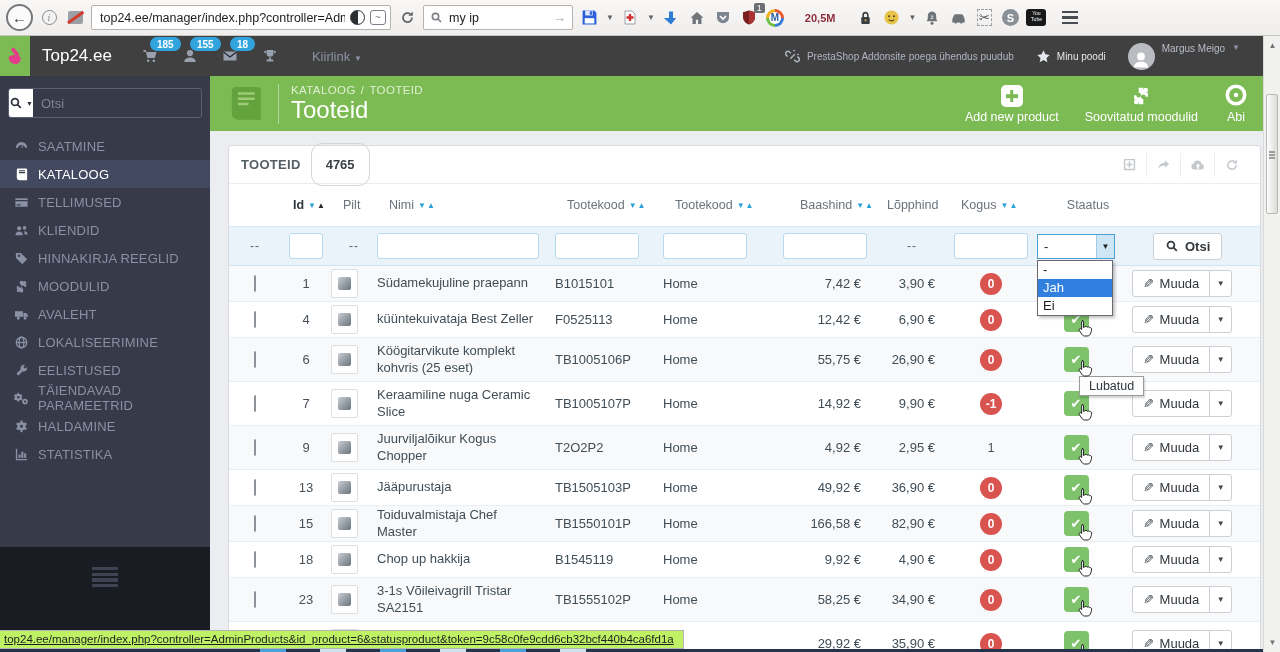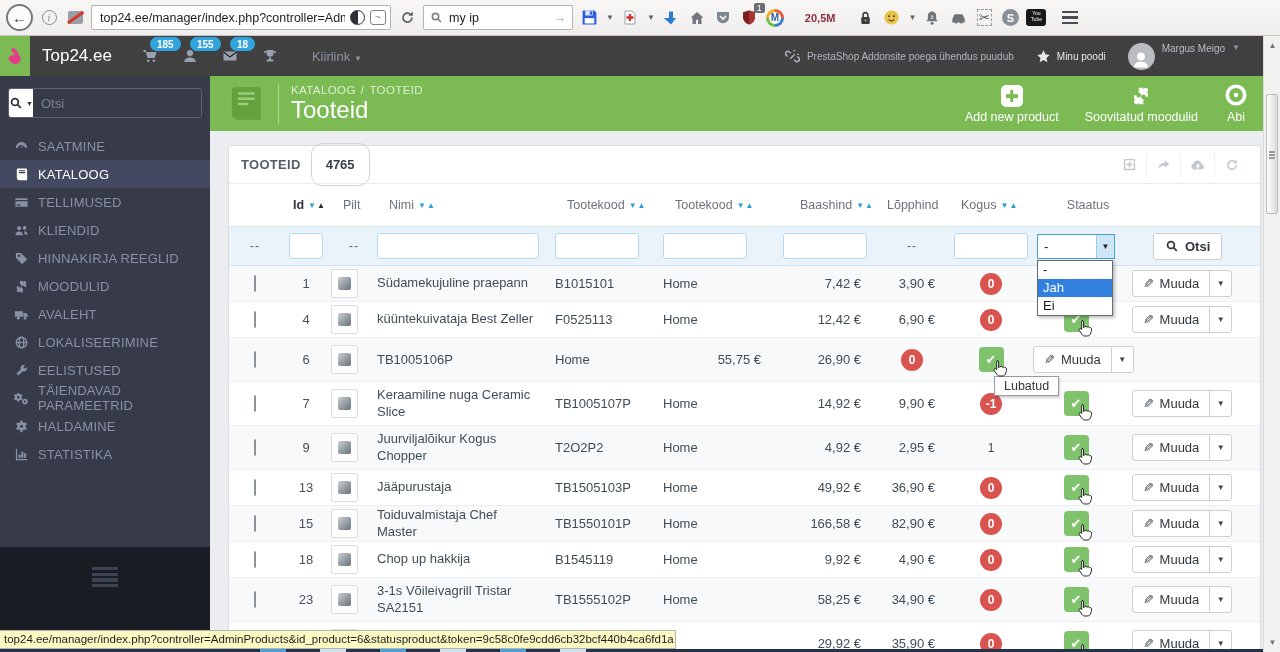--- a/index.html
+++ b/index.html
@@ -116,21 +116,21 @@
   .cell-status { position:relative; text-align:center; }
   .status-ok { display:inline-flex; width:25px; height:25px; background:#7ec26b; border-radius:4px; color:#fff; font-size:13px; align-items:center; justify-content:center; }
   .cursor-hand { position:absolute; left:50%; top:12px; margin-left:2px; z-index:45; }
   .row-tooltip { position:absolute; left:50%; top:29px; margin-left:3px; background:#fdfdfd; border:1px solid #9b9b9b; box-shadow:1px 2px 2px rgba(0,0,0,.18); padding:2px 9px; font-size:12.5px; color:#30373d; white-space:nowrap; z-index:40; }
   .muuda { display:inline-flex; height:27px; border:1px solid #ccd0d4; border-radius:3px; overflow:hidden; background:#fff; }
   .muuda .main { display:flex; align-items:center; gap:6px; padding:0 10px; font-size:13px; color:#30373d; }
   .muuda .pencil { font-size:13px; color:#3c444b; transform:scaleX(-1); display:inline-block; }
   .muuda .caret { width:22px; border-left:1px solid #ccd0d4; display:flex; align-items:center; justify-content:center; font-size:8px; color:#444; }
 
   
-  .statusbar { position:absolute; left:0; top:630px; z-index:80; background:#fef9c3; border:1px solid #b4b4b4; border-left:0; padding:2px 1px 3px 4px; font-size:11.5px; color:#1d1f21; white-space:nowrap; }
+  .statusbar { position:absolute; left:0; top:630px; z-index:80; background:#bef264; border:1px solid #b4b4b4; border-left:0; padding:2px 9px 3px 4px; font-size:11.5px; color:#1d1f21; white-space:nowrap;text-decoration:underline; }
   .taskstrip { position:absolute; left:0; bottom:0; width:1280px; height:3px; background:#23344a; z-index:85; display:flex; gap:34px; padding-left:260px; }
   .taskstrip i { width:26px; height:3px; background:#4d9fd8; }
   .taskstrip i:nth-child(2n) { background:#cfe2f0; }
 
   .vscroll { position:absolute; right:0; top:36px; width:17px; bottom:0; background:#f1f1ef; border-left:1px solid #d9d9d7; z-index:90; display:block; }
   .vs-up,.vs-dn { position:absolute; left:0; width:17px; height:15px; color:#6f7477; font-size:8px; text-align:center; line-height:15px; }
   .vs-up { top:2px; } .vs-dn { bottom:2px; }
   .vs-thumb { position:absolute; left:2px; top:58px; width:12px; height:120px; background:linear-gradient(90deg,#fdfdfd,#dcdcda); border:1px solid #b9b9b7; border-radius:2px; }
   .vs-thumb::after { content:""; position:absolute; left:2px; right:2px; top:50%; height:1.6px; background:#9b9b99; box-shadow:0 -3px 0 #9b9b99, 0 3px 0 #9b9b99; }
   svg { display:block; }
@@ -726,20 +726,21 @@
     </div>
   </div>
         <div class="cols row tall">
     <div class="c-center"><span class="cbx"></span></div>
     <div class="cell-id">6</div>
     <div class="c-center">
             <span class="thumb">
               <i></i>
             </span>
           </div>
+    <div class="cell-name">Köögitarvikute komplekt kohvris (25 eset)</div>
     <div>TB1005106P</div>
     <div>Home</div>
     <div class="c-right">55,75 €</div>
     <div class="c-right">26,90 €</div>
     <div class="c-center qcell"><span class="qty-badge">0</span></div>
     <div class="cell-status">
       <span class="status-ok">✔</span>
       <svg class="cursor-hand" width="15" height="19" viewBox="0 0 16 20" hidden="">
               <use href="#i-cursorhand"></use>
             </svg>

